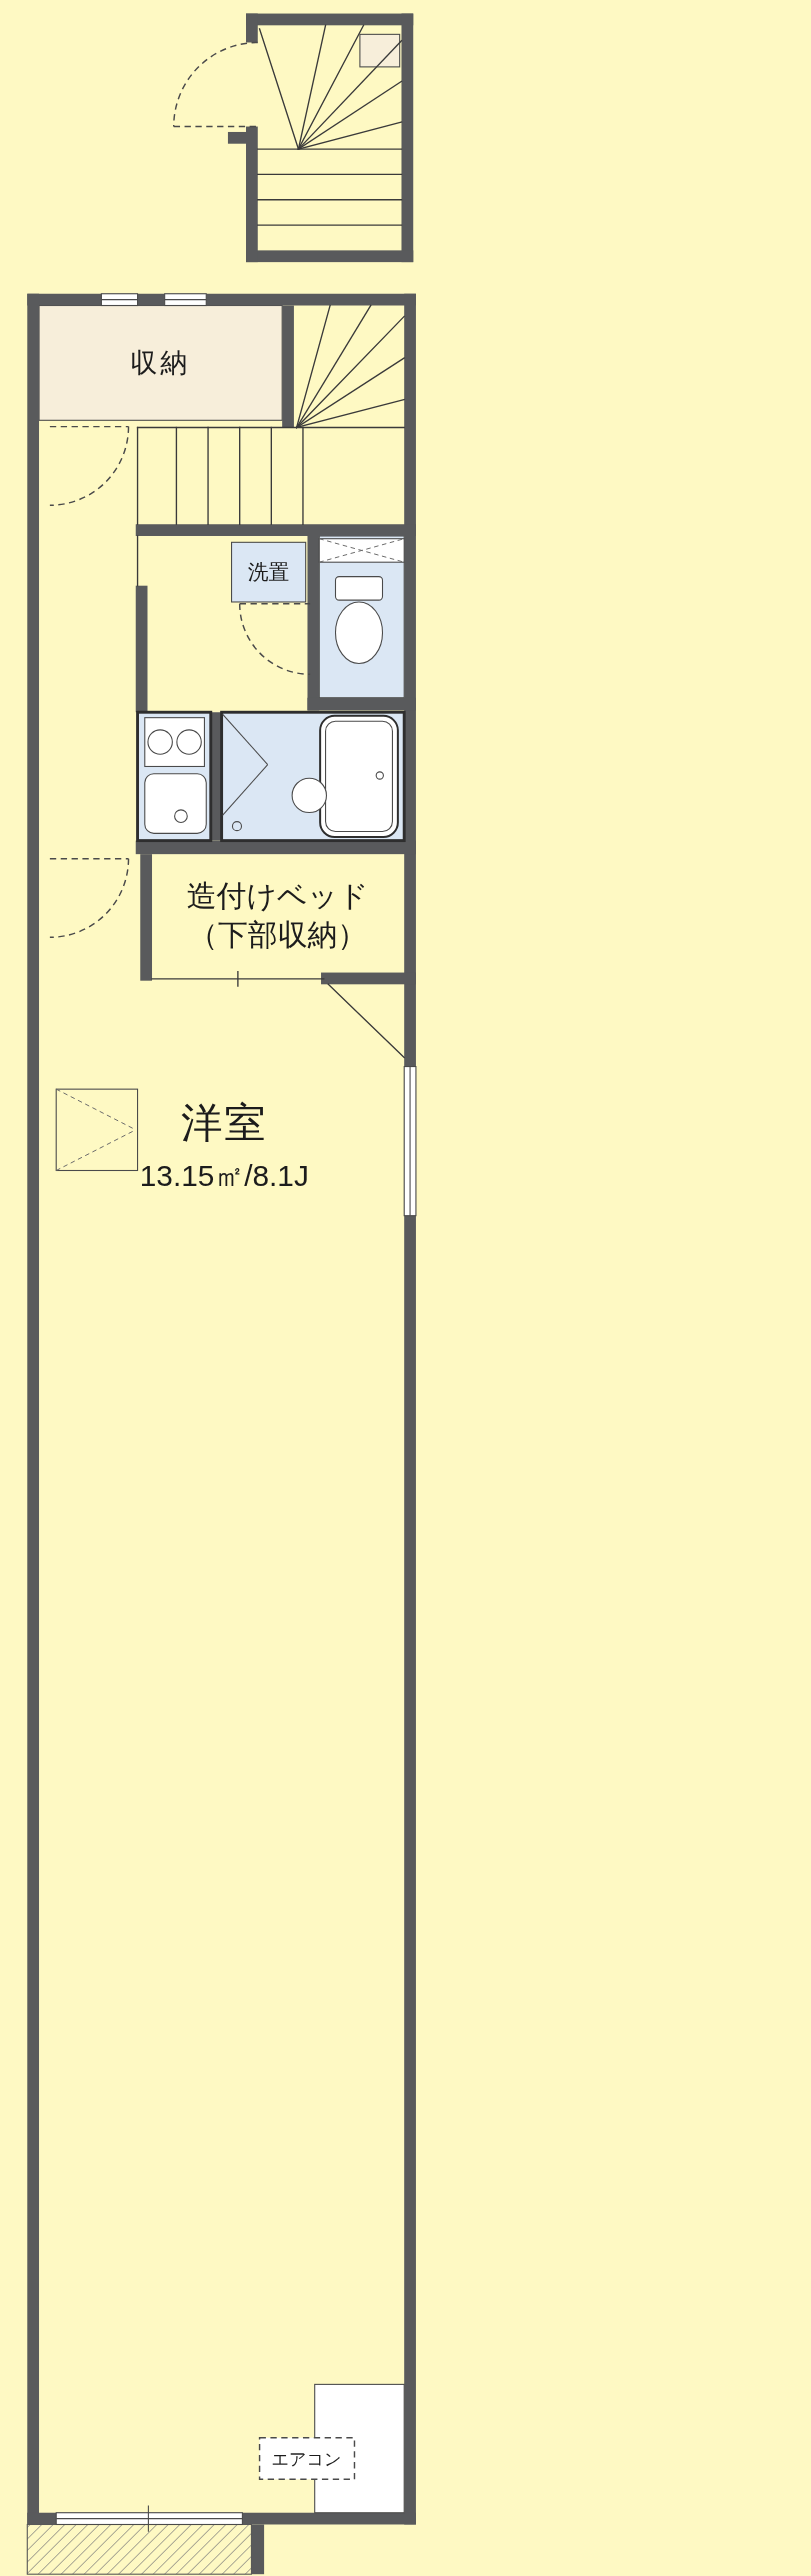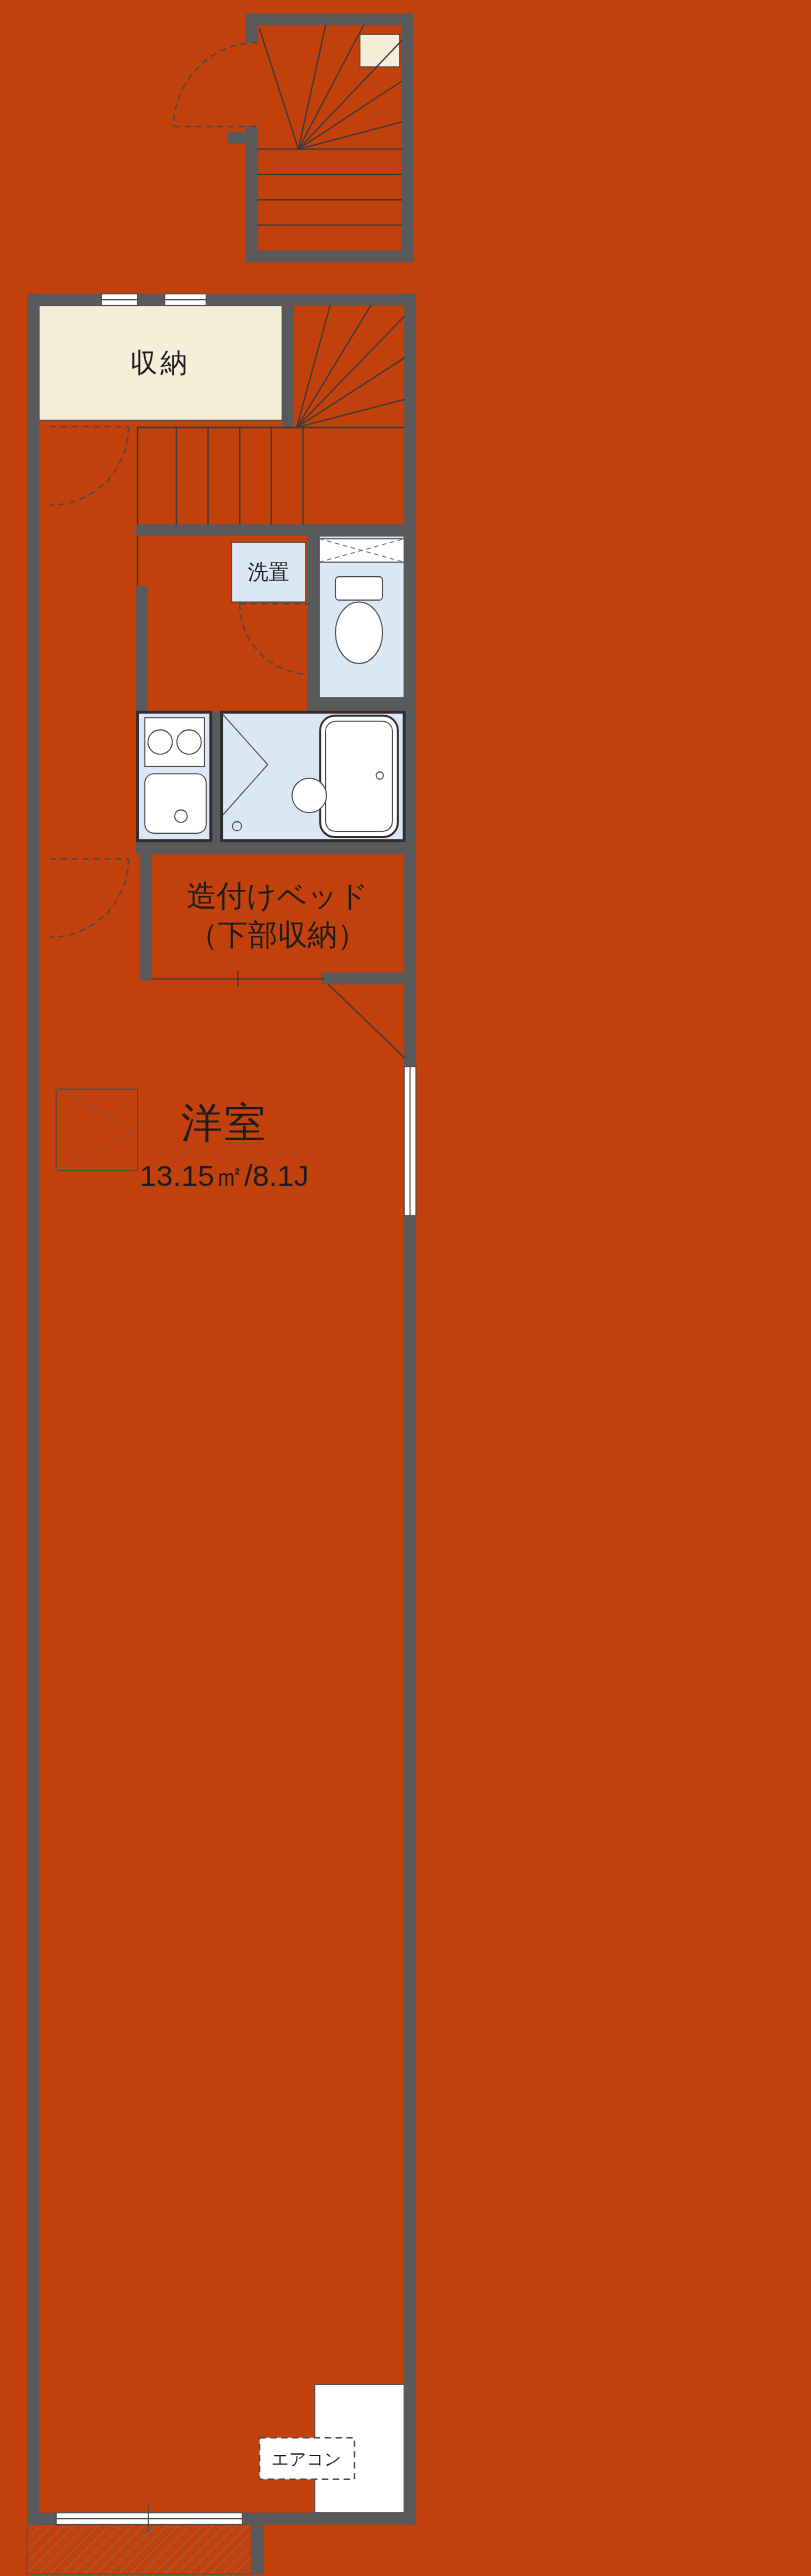--- a/index.html
+++ b/index.html
@@ -1,16 +1,16 @@
 <!DOCTYPE html>
 <html style="font-size:14.5px"><head>
 <meta charset="utf-8">
 <style>
   html,body{margin:0;padding:0;background:#ffffff;}
-  .stage{position:relative;width:812px;height:2576px;background:#c2410c;overflow:hidden;}
+  .stage{position:relative;width:812px;height:2576px;background:#fef9c3;overflow:hidden;}
   svg{display:block;}
   .ln{stroke:#3a3a3a;stroke-width:1.5;fill:none;stroke-linecap:square;}
   .ln1{stroke:#4a4a4a;stroke-width:1.2;fill:none;}
   .ln2{stroke:#2e2e2e;stroke-width:2.2;fill:none;}
   .ln3{stroke:#2e2e2e;stroke-width:3.2;fill:none;}
   .thin{stroke:#4a4a4a;stroke-width:1.2;}
   .dash{stroke:#4a4a4a;stroke-width:1.6;fill:none;stroke-dasharray:7 5;stroke-linecap:butt;}
   .dashthin{stroke:#6a6a6a;stroke-width:1.1;fill:none;stroke-dasharray:5 4;}
   .wfill{fill:#ffffff;}
   text{font-family:"Liberation Sans","DejaVu Sans",sans-serif;fill:#1c1c1c;}

